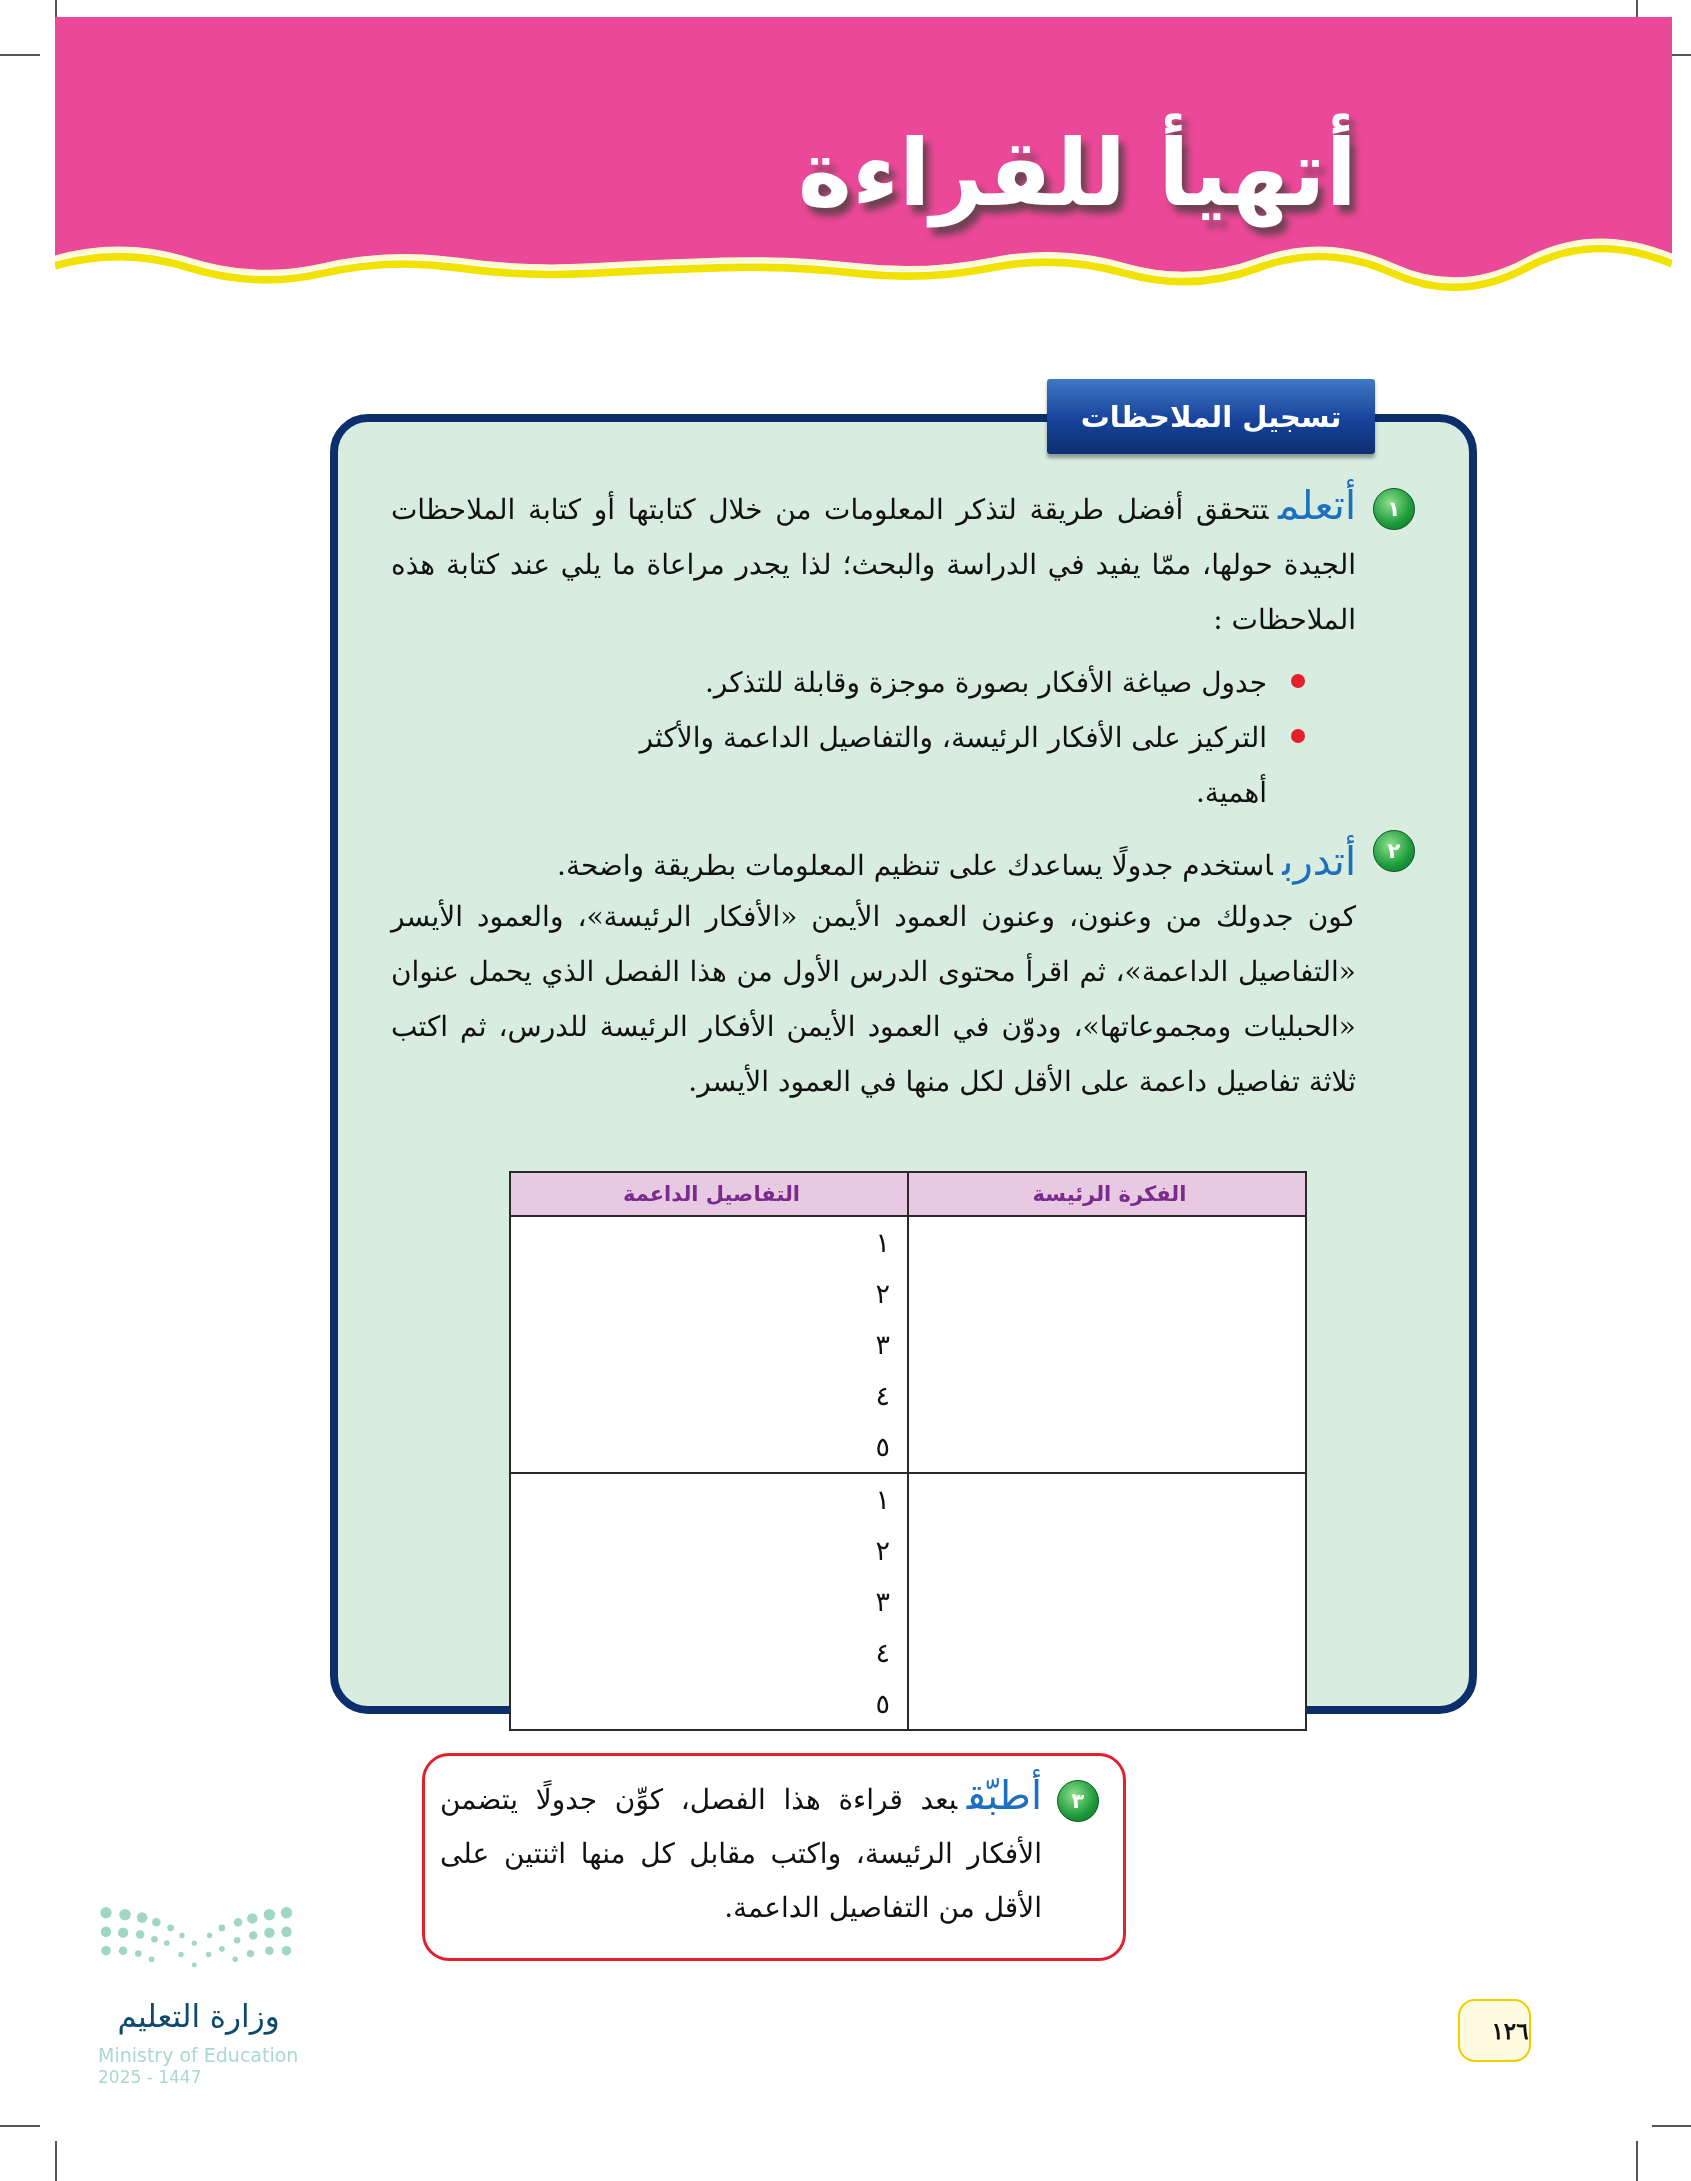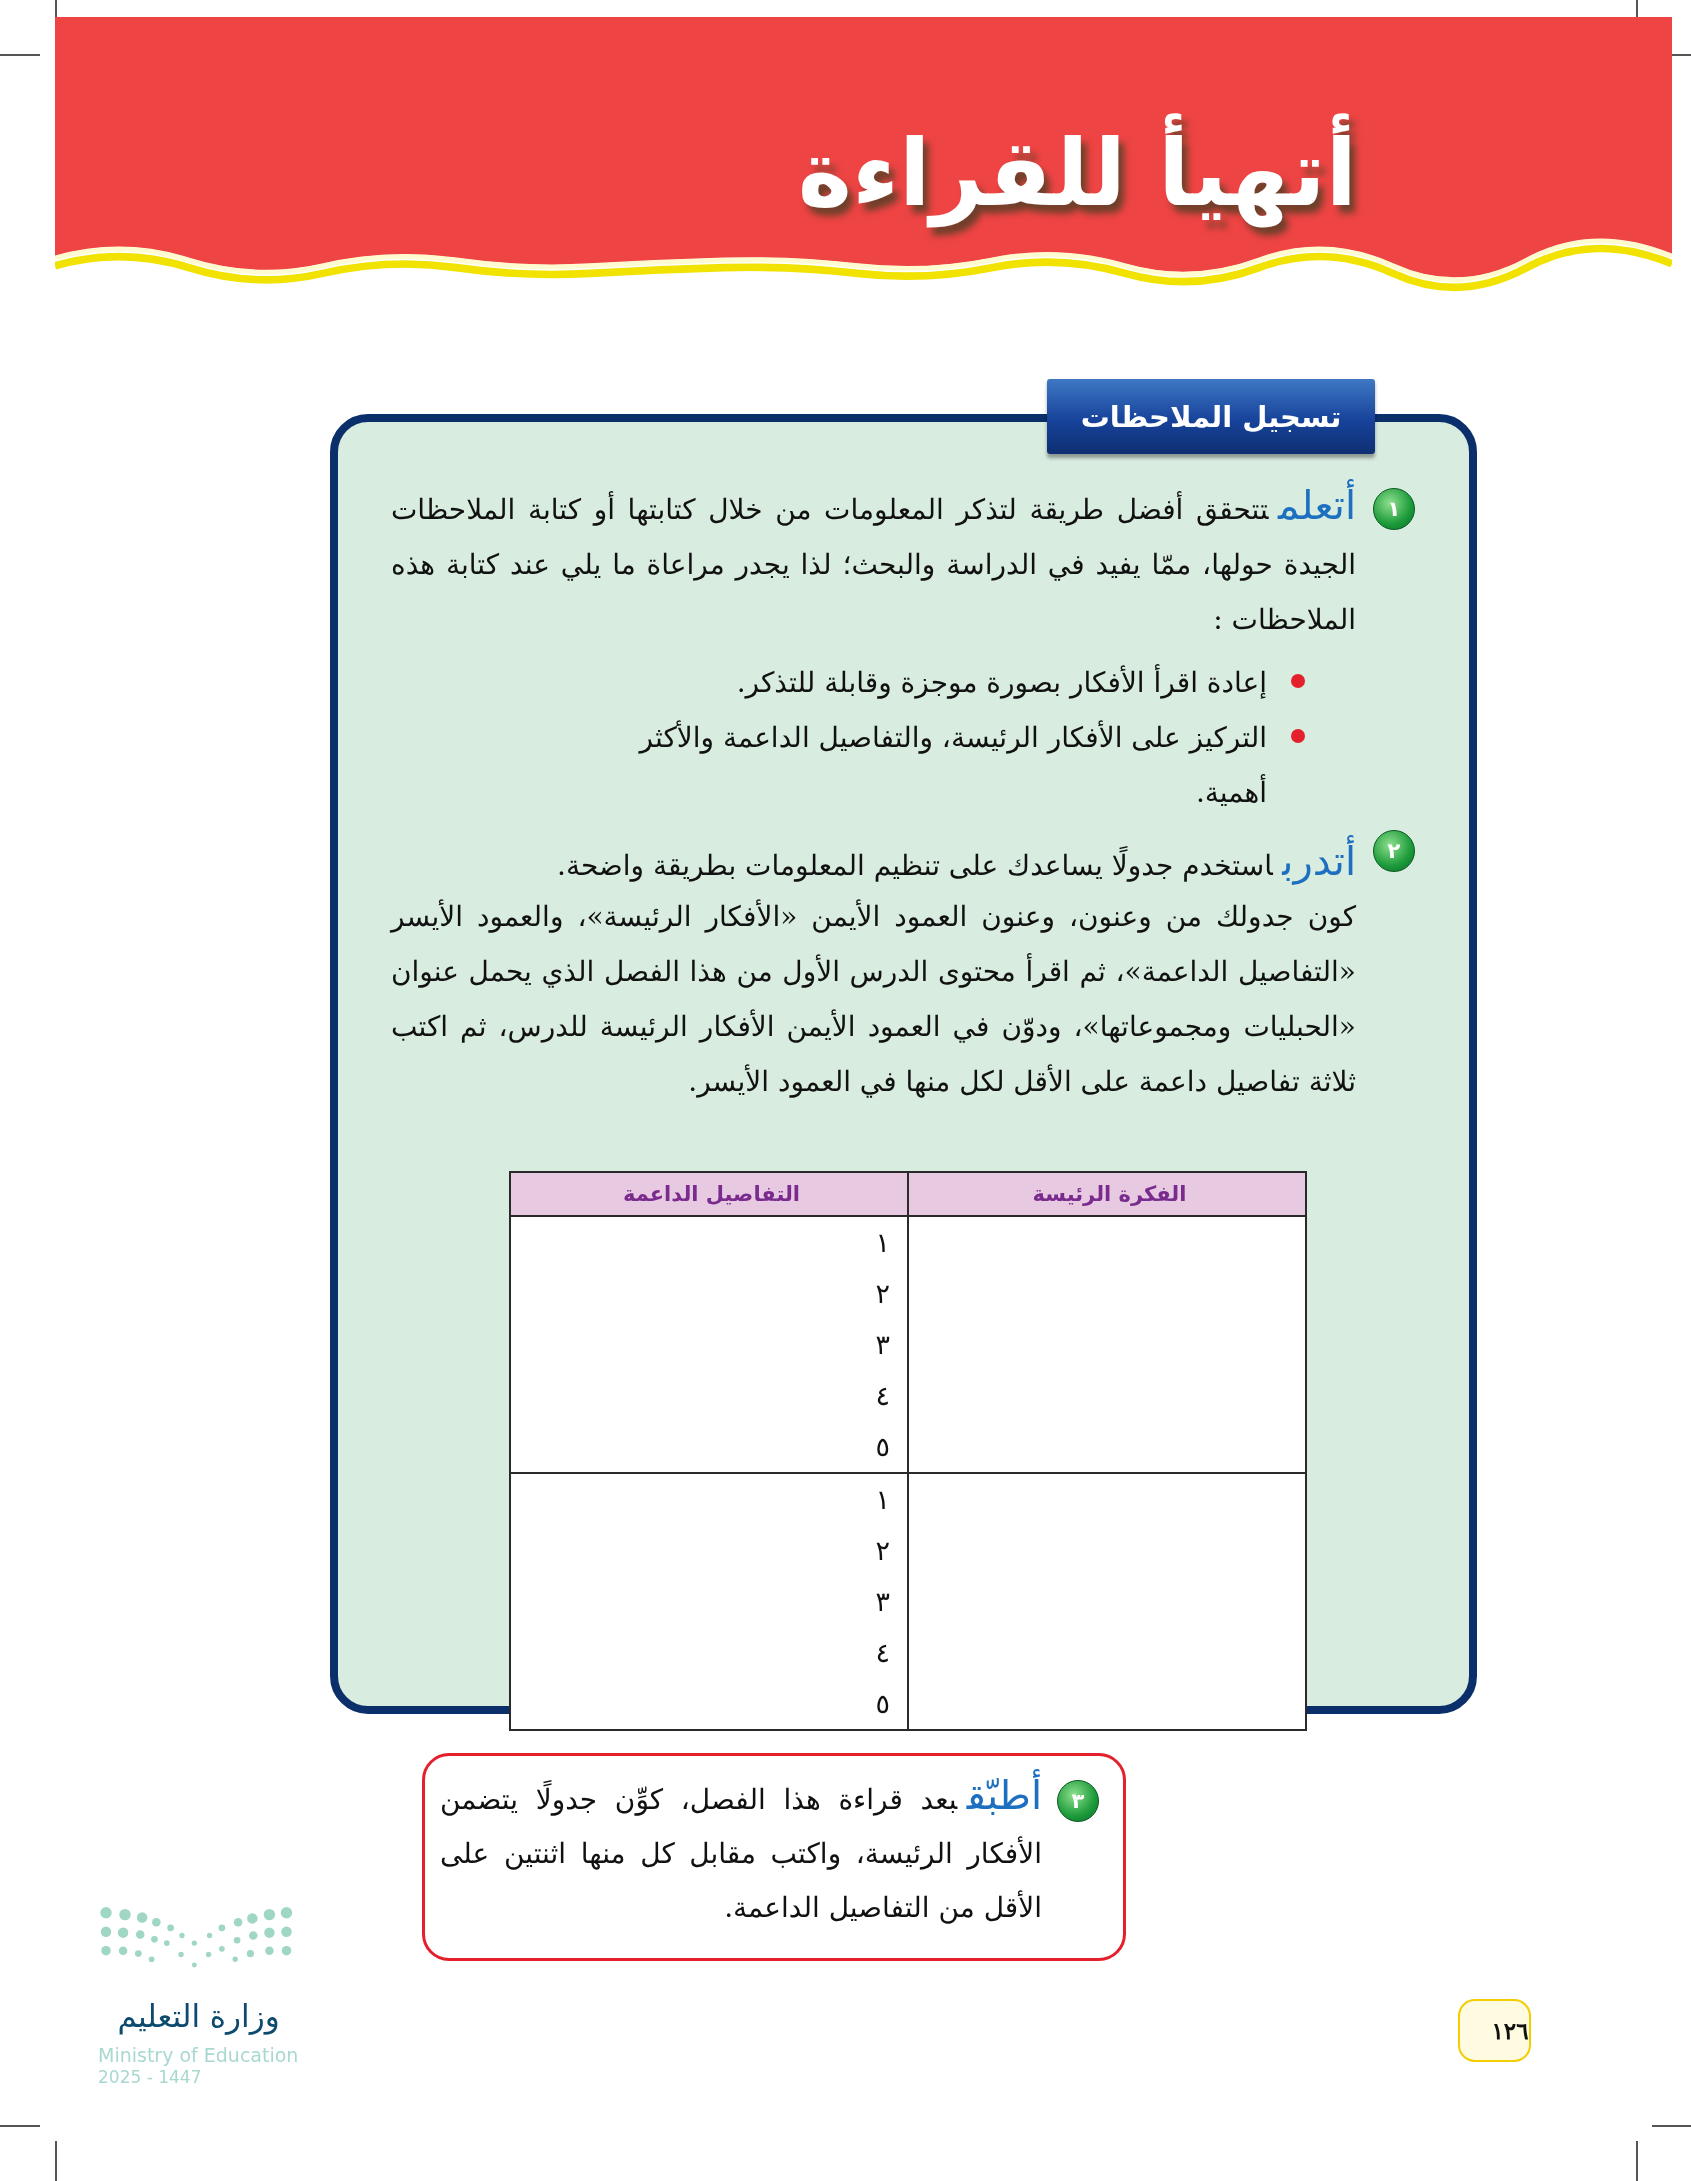--- a/index.html
+++ b/index.html
@@ -1,19 +1,19 @@
 <!DOCTYPE html>
 <html><head>
 <meta charset="utf-8">
 <style>
   html, body { margin:0; padding:0; }
   body { width:1692px; height:2181px; position:relative; background:#ffffff; overflow:hidden;
          font-family:"DejaVu Sans", sans-serif; }
   .crop { position:absolute; background:#555; }
-  .banner { position:absolute; left:55px; top:17px; width:1617px; height:287px; background:#ef4444; overflow:hidden; }
+  .banner { position:absolute; left:55px; top:17px; width:1617px; height:287px; background:#ec4899; overflow:hidden; }
   .banner svg.wave { position:absolute; left:0; bottom:0; }
   .banner-title { position:absolute; right:315px; top:103px; color:#fff; font-family:"DejaVu Sans", sans-serif;
                   font-weight:bold; font-size:92px; direction:rtl; text-shadow:5.7px 7.6px 7.6px rgba(0,60,20,.55); letter-spacing:-1.9px; }
   .card { position:absolute; left:330px; top:414px; width:1147px; height:1300px; background:#d8ece0;
           border:8.6px solid #0b2f6b; border-radius:38px; box-sizing:border-box; }
   .tag { position:absolute; left:1047px; top:379px; width:328px; height:75px; border-radius:3px;
          background:linear-gradient(#3f78c4,#17439a 55%,#0e2f72); box-shadow:0 3.8px 3.8px rgba(0,0,0,.35);
          color:#fff; font-weight:bold; font-size:29px; direction:rtl; display:flex; align-items:center; justify-content:center; }
   .num { position:absolute; width:40px; height:40px; border-radius:50%; background:radial-gradient(circle at 40% 35%,#8fe08f,#1c9a3a 60%,#0c6e2a);
          color:#fff; font-size:21px; font-weight:bold; display:flex; align-items:center; justify-content:center; border:1.9px solid #0a5a20; }
@@ -58,21 +58,21 @@
 </div>
 
 <div class="card"></div>
 <div class="tag">تسجيل الملاحظات</div>
 
 <div class="num" style="left:1373px;top:488px;">١</div>
 <div class="para" style="right:336px;top:478px;width:965px;">
   <span class="kw">أتعلم</span><span>تتحقق أفضل طريقة لتذكر المعلومات من خلال كتابتها أو كتابة الملاحظات الجيدة حولها، ممّا يفيد في الدراسة والبحث؛ لذا يجدر مراعاة ما يلي عند كتابة هذه الملاحظات :</span>
 </div>
 <ul class="bullets">
-  <li><span class="dot"></span><span>إعادة اقرأ الأفكار بصورة موجزة وقابلة للتذكر.</span></li>
+  <li><span class="dot"></span><span>جدول صياغة الأفكار بصورة موجزة وقابلة للتذكر.</span></li>
   <li><span class="dot"></span><span>التركيز على الأفكار الرئيسة، والتفاصيل الداعمة والأكثر أهمية.</span></li>
 </ul>
 
 <div class="num" style="left:1373px;top:830px;">٢</div>
 <div class="para" style="right:336px;top:834px;width:965px;">
   <div><span class="kw">أتدرب</span><span>استخدم جدولًا يساعدك على تنظيم المعلومات بطريقة واضحة.</span></div>
   <div style="margin-top:-3.8px;">كون جدولك من وعنون، وعنون العمود الأيمن «الأفكار الرئيسة»، والعمود الأيسر «التفاصيل الداعمة»، ثم اقرأ محتوى الدرس الأول من هذا الفصل الذي يحمل عنوان «الحبليات ومجموعاتها»، ودوّن في العمود الأيمن الأفكار الرئيسة للدرس، ثم اكتب ثلاثة تفاصيل داعمة على الأقل لكل منها في العمود الأيسر.</div>
 </div>
 
 <table class="notes">

